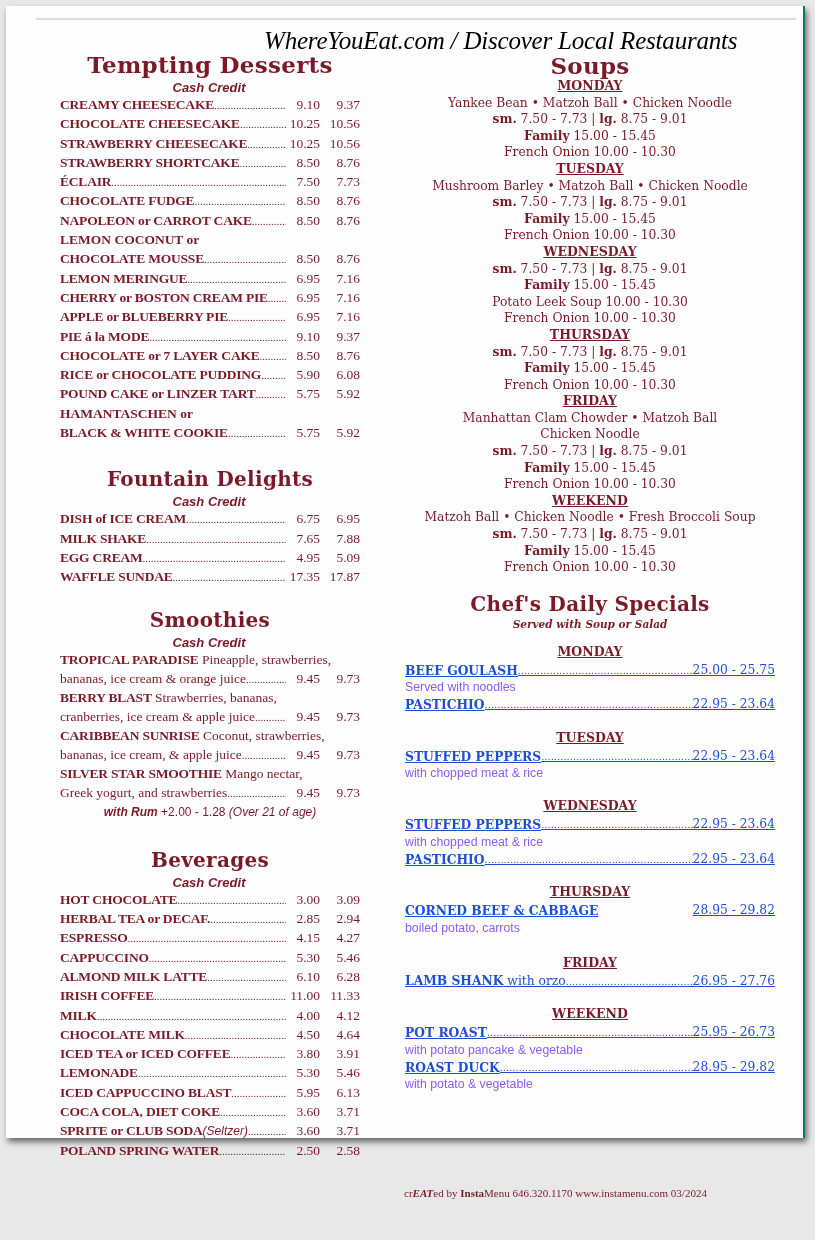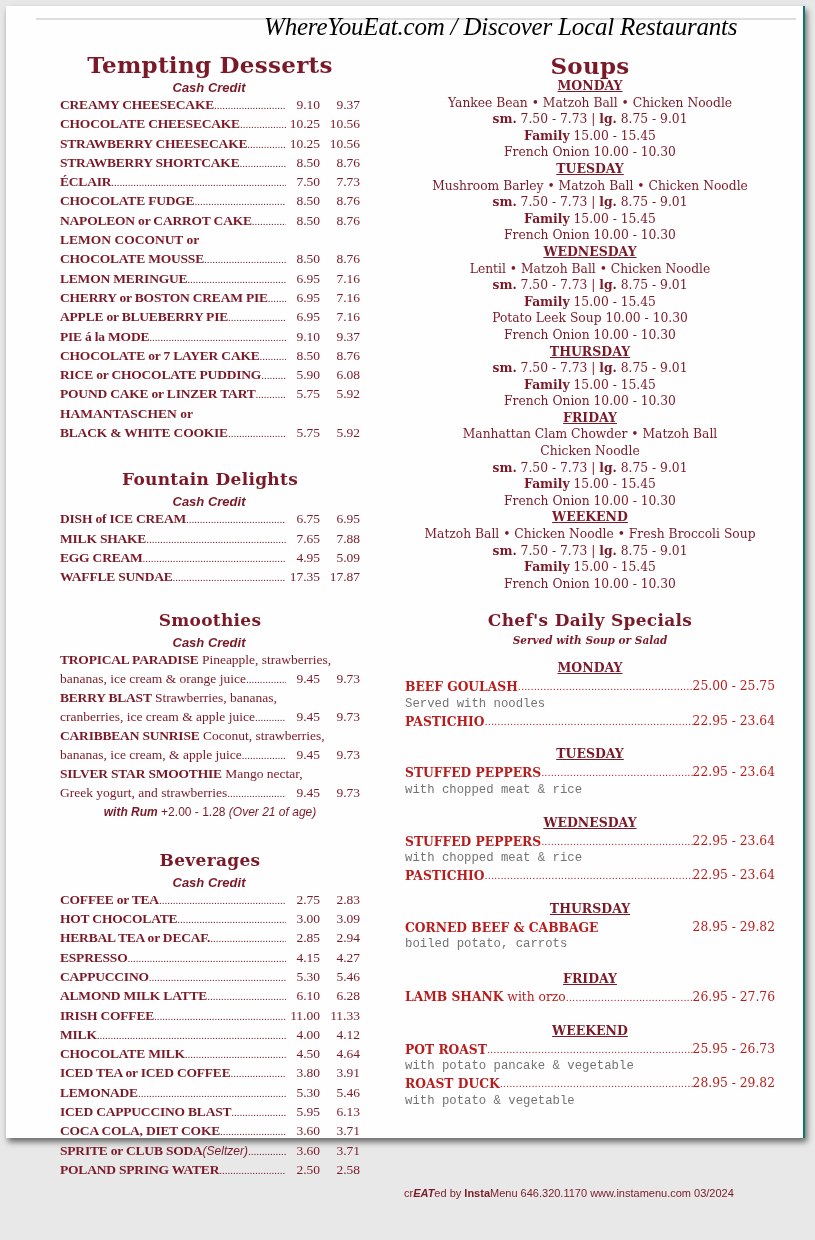--- a/index.html
+++ b/index.html
@@ -12,21 +12,21 @@
   .topline { position:absolute; left:30px; top:12px; width:760px; height:2px; background:#ddd; }
   .watermark {
     position: absolute; left: 264px; top: 27px;
     font-family: "Liberation Serif", serif; font-style: italic; font-weight: normal;
     font-size: 25px; color: #000; white-space: nowrap; letter-spacing: -0.2px;
   }
   .col-left { position: absolute; left: 54px; top: 44px; width: 300px; }
   .col-right { position: absolute; left: 395px; top: 44px; width: 378px; }
   .sec-title {
     font-family: "DejaVu Serif", serif; font-weight: bold; color: #7a1a28;
-    text-align: center; font-size: 17px; letter-spacing: 0.3px;
+    text-align: center; font-size: 20px; letter-spacing: 0.3px;
   }
   .hdr {
     font-family: "Liberation Sans", sans-serif; font-style: italic; font-weight: bold;
     color: #7a1a28; font-size: 13px; text-align: center; padding-right: 2px; height: 17px;
   }
   .row { display: flex; align-items: baseline; height: 19.3px; font-family: "Liberation Serif", serif; font-size: 13.5px; color: #7a1a28; }
   .row .name { font-weight: bold; white-space: nowrap; letter-spacing: -0.2px; }
   .row .dots { flex: 1; overflow: hidden; white-space: nowrap; color: #7a1a28; font-size: 11px; }
   .row .dots::after { content: "................................................................................................................"; }
   .row .cash { width: 34px; text-align: right; white-space: nowrap; }
@@ -41,29 +41,29 @@
   
   .soup-day {
     font-family: "DejaVu Serif", serif; font-weight: bold; font-size: 12.5px; color: #7a1a28;
     text-align: center; text-decoration: underline; height: 16.6px; line-height: 16.6px;
   }
   .soup-line { font-family: "DejaVu Serif", serif; font-size: 12.3px; color: #7a1a28; text-align: center; height: 16.6px; line-height: 16.6px; white-space: nowrap; }
   .soup-line b { font-weight: bold; }
   
   .sp-sub { font-family: "DejaVu Serif", serif; font-style: italic; font-weight: bold; font-size: 10.5px; color: #7a1a28; text-align: center; }
   .sp-day { font-family: "DejaVu Serif", serif; font-weight: bold; font-size: 12.5px; color: #7a1a28; text-align: center; text-decoration: underline; height: 20px; line-height: 20px; }
-  .sp-row { display: flex; align-items: flex-end; height: 17.5px; line-height: 17.5px; font-family: "DejaVu Serif", serif; font-size: 12.3px; color: #b91c1c; }
+  .sp-row { display: flex; align-items: flex-end; height: 17.5px; line-height: 17.5px; font-family: "DejaVu Serif", serif; font-size: 12.3px; color: #1d4ed8; text-decoration: underline; }
   .sp-row .name { font-weight: bold; white-space: nowrap; }
   .sp-row .name .norm { font-weight: normal; }
   .sp-row .dots { flex: 1; overflow: hidden; white-space: nowrap; font-size: 10px; }
   .sp-row .dots::after { content: "......................................................................................................................"; }
   .sp-row .nodots { flex: 1; }
   .sp-row .price { white-space: nowrap; text-align: right; }
-  .sp-desc { font-family: Liberation Mono, monospace; font-size: 12.3px; color: #737373; height: 17px; line-height: 17px; white-space: nowrap; }
-  .footer { position: absolute; left: 404px; top: 1187px; font-family: Liberation Sans, sans-serif; font-size: 11px; color: #7a1a28; white-space: nowrap; }
+  .sp-desc { font-family: Liberation Sans, sans-serif; font-size: 12.3px; color: #8b5cf6; height: 17px; line-height: 17px; white-space: nowrap; }
+  .footer { position: absolute; left: 404px; top: 1187px; font-family: Liberation Serif, serif; font-size: 11px; color: #7a1a28; white-space: nowrap; }
   .footer .ital { font-style: italic; font-weight: bold; }
   .footer .insta { font-weight: bold; }
 </style>
 </head>
 <body>
 
 <div class="page">
   <div class="topline"></div>
 
   <div class="col-left">
@@ -233,26 +233,20 @@
         </div>
       </div>
     <div class="rum">
       <span class="bi">with Rum</span><span> +2.00 - 1.28 </span><span class="i">(Over 21 of age)</span>
     </div>
 
     <div class="sec-title" style="margin-top:20px;height:30px;line-height:30px;">Beverages</div>
     <div class="hdr"><span>Cash</span> <span>Credit</span></div>
     <div id="beverages-list">
         <div class="row">
-          <span class="name">COFFEE or TEA</span>
-          <span class="dots"></span>
-          <span class="cash">2.75</span>
-          <span class="credit">2.83</span>
-        </div>
-        <div class="row">
           <span class="name">HOT CHOCOLATE</span>
           <span class="dots"></span>
           <span class="cash">3.00</span>
           <span class="credit">3.09</span>
         </div>
         <div class="row">
           <span class="name">HERBAL TEA or DECAF.</span>
           <span class="dots"></span>
           <span class="cash">2.85</span>
           <span class="credit">2.94</span>
@@ -340,21 +334,20 @@
         <div class="soup-line">Yankee Bean • Matzoh Ball • Chicken Noodle</div>
         <div class="soup-line"><b>sm.</b><span> 7.50 - 7.73 | </span><b>lg.</b><span> 8.75 - 9.01</span></div>
         <div class="soup-line"><b>Family</b><span> 15.00 - 15.45</span></div>
         <div class="soup-line">French Onion 10.00 - 10.30</div>
         <div class="soup-day">TUESDAY</div>
         <div class="soup-line">Mushroom Barley • Matzoh Ball • Chicken Noodle</div>
         <div class="soup-line"><b>sm.</b><span> 7.50 - 7.73 | </span><b>lg.</b><span> 8.75 - 9.01</span></div>
         <div class="soup-line"><b>Family</b><span> 15.00 - 15.45</span></div>
         <div class="soup-line">French Onion 10.00 - 10.30</div>
         <div class="soup-day">WEDNESDAY</div>
-        <div class="soup-line">Lentil • Matzoh Ball • Chicken Noodle</div>
         <div class="soup-line"><b>sm.</b><span> 7.50 - 7.73 | </span><b>lg.</b><span> 8.75 - 9.01</span></div>
         <div class="soup-line"><b>Family</b><span> 15.00 - 15.45</span></div>
         <div class="soup-line">Potato Leek Soup 10.00 - 10.30</div>
         <div class="soup-line">French Onion 10.00 - 10.30</div>
         <div class="soup-day">THURSDAY</div>
         <div class="soup-line"><b>sm.</b><span> 7.50 - 7.73 | </span><b>lg.</b><span> 8.75 - 9.01</span></div>
         <div class="soup-line"><b>Family</b><span> 15.00 - 15.45</span></div>
         <div class="soup-line">French Onion 10.00 - 10.30</div>
         <div class="soup-day">FRIDAY</div>
         <div class="soup-line">Manhattan Clam Chowder • Matzoh Ball</div>
@@ -429,14 +422,14 @@
           <span class="price">28.95 - 29.82</span>
         </div>
         <div class="sp-desc">with potato &amp; vegetable</div>
       </div>
   </div>
 
   <div class="footer" style="left:398px;top:1181px;">
     <span>cr</span><span class="ital">EAT</span><span>ed by </span><span class="insta">Insta</span><span>Menu</span><span> 646.320.1170 www.instamenu.com  03/2024</span>
   </div>
 
-  <div class="watermark" style="left:258px;top:7px;">WhereYouEat.com / Discover Local Restaurants</div>
+  <div class="watermark" style="left:258px;top:21px;">WhereYouEat.com / Discover Local Restaurants</div>
 </div>
 
 </body></html>

